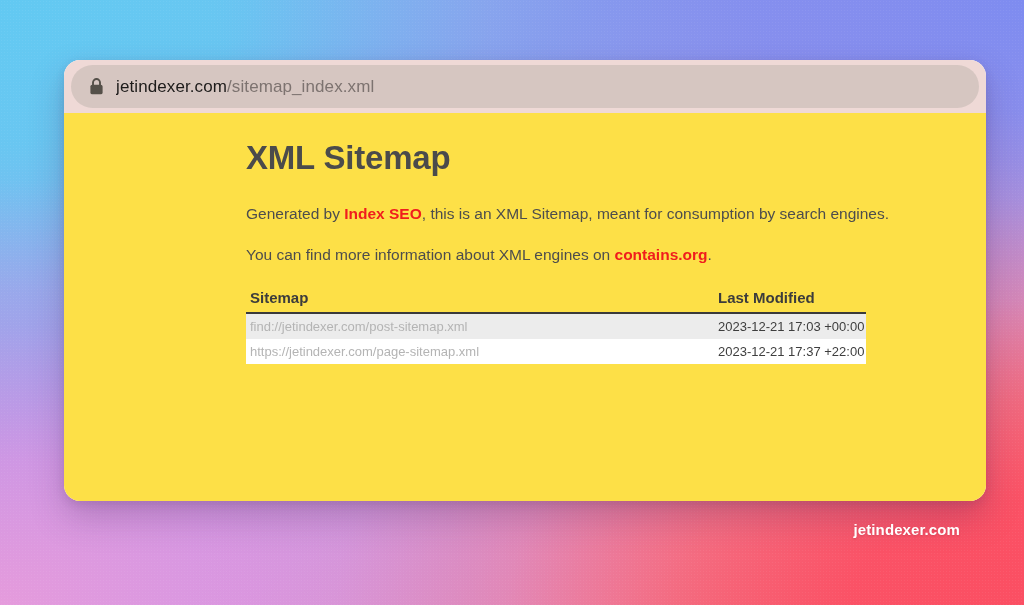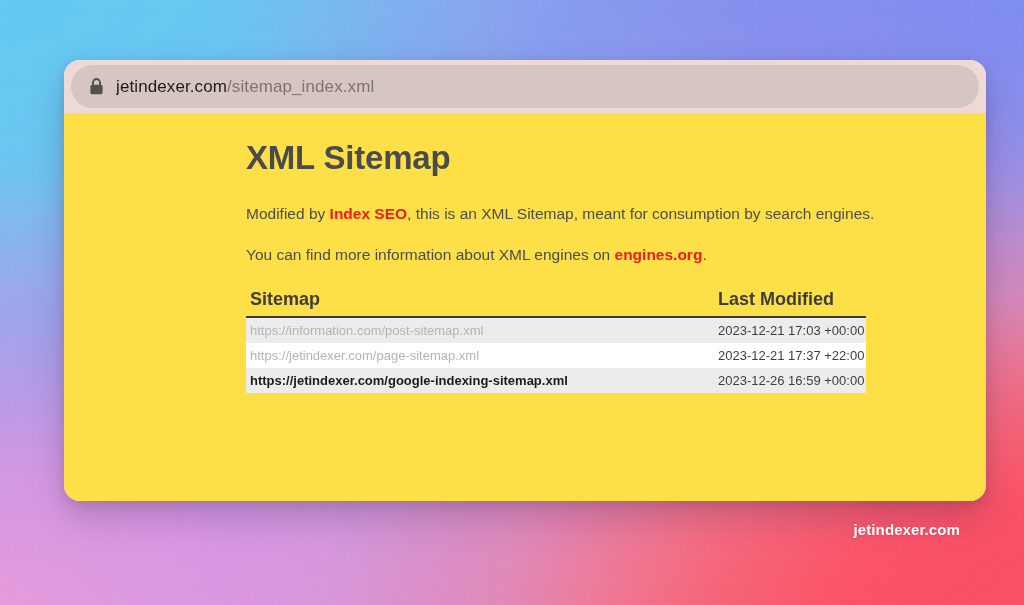--- a/index.html
+++ b/index.html
@@ -130,21 +130,21 @@
 
   
   #sitemap-table {
     width: 620px;
     border-collapse: collapse;
     margin-top: 22px;
     table-layout: fixed;
   }
 
   #sitemap-table th {
-    font-size: 18px;
+    font-size: 15px;
     font-weight: bold;
     color: #3c3c3c;
     text-align: left;
     padding: 0 4px 6px 4px;
     border-bottom: 2px solid #3a3a3a;
   }
 
   #sitemap-table td {
     font-size: 13px;
     padding: 5px 4px;
@@ -202,52 +202,48 @@
       <span id="url-text"><span id="url-domain">jetindexer.com</span><span id="url-path">/sitemap_index.xml</span></span>
     </div>
   </div>
 
   <div id="page-viewport">
     <div id="page-content">
 
       <h1 id="page-title">XML Sitemap</h1>
 
       <p class="page-paragraph">
-        <span>Modified by </span><a class="red-link">Index SEO</a><span>, this is an XML Sitemap, meant for consumption by search engines.</span>
+        <span>Generated by </span><a class="red-link">Index SEO</a><span>, this is an XML Sitemap, meant for consumption by search engines.</span>
       </p>
 
       <p class="page-paragraph">
-        <span>You can find more information about XML engines on </span><a class="red-link">engines.org</a><span>.</span>
+        <span>You can find more information about XML engines on </span><a class="red-link">contains.org</a><span>.</span>
       </p>
 
 
       <table id="sitemap-table">
         <colgroup>
           <col class="col-sitemap">
           <col class="col-modified">
         </colgroup>
         <thead>
           <tr>
             <th>Sitemap</th>
             <th>Last Modified</th>
           </tr>
         </thead>
         <tbody id="sitemap-table-body">
             <tr class="stripe">
-              <td><a class="sitemap-link">https://information.com/post-sitemap.xml</a></td>
+              <td><a class="sitemap-link">find://jetindexer.com/post-sitemap.xml</a></td>
               <td class="modified-cell">2023-12-21 17:03 +00:00</td>
             </tr>
             <tr class="plain">
               <td><a class="sitemap-link">https://jetindexer.com/page-sitemap.xml</a></td>
               <td class="modified-cell">2023-12-21 17:37 +22:00</td>
             </tr>
-            <tr class="stripe">
-              <td><a class="sitemap-link visited">https://jetindexer.com/google-indexing-sitemap.xml</a></td>
-              <td class="modified-cell">2023-12-26 16:59 +00:00</td>
-            </tr>
           </tbody>
       </table>
 
     </div>
   </div>
 
 </div>
 
 <div id="watermark">jetindexer.com</div>
 

